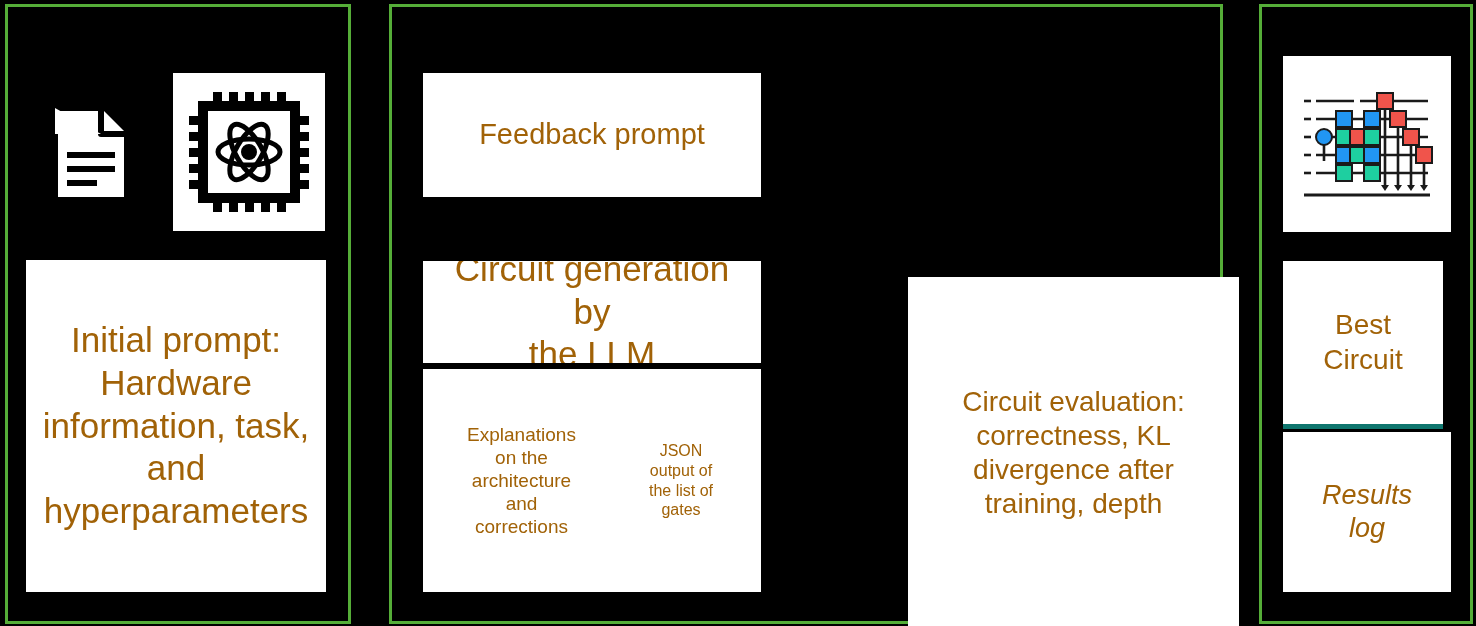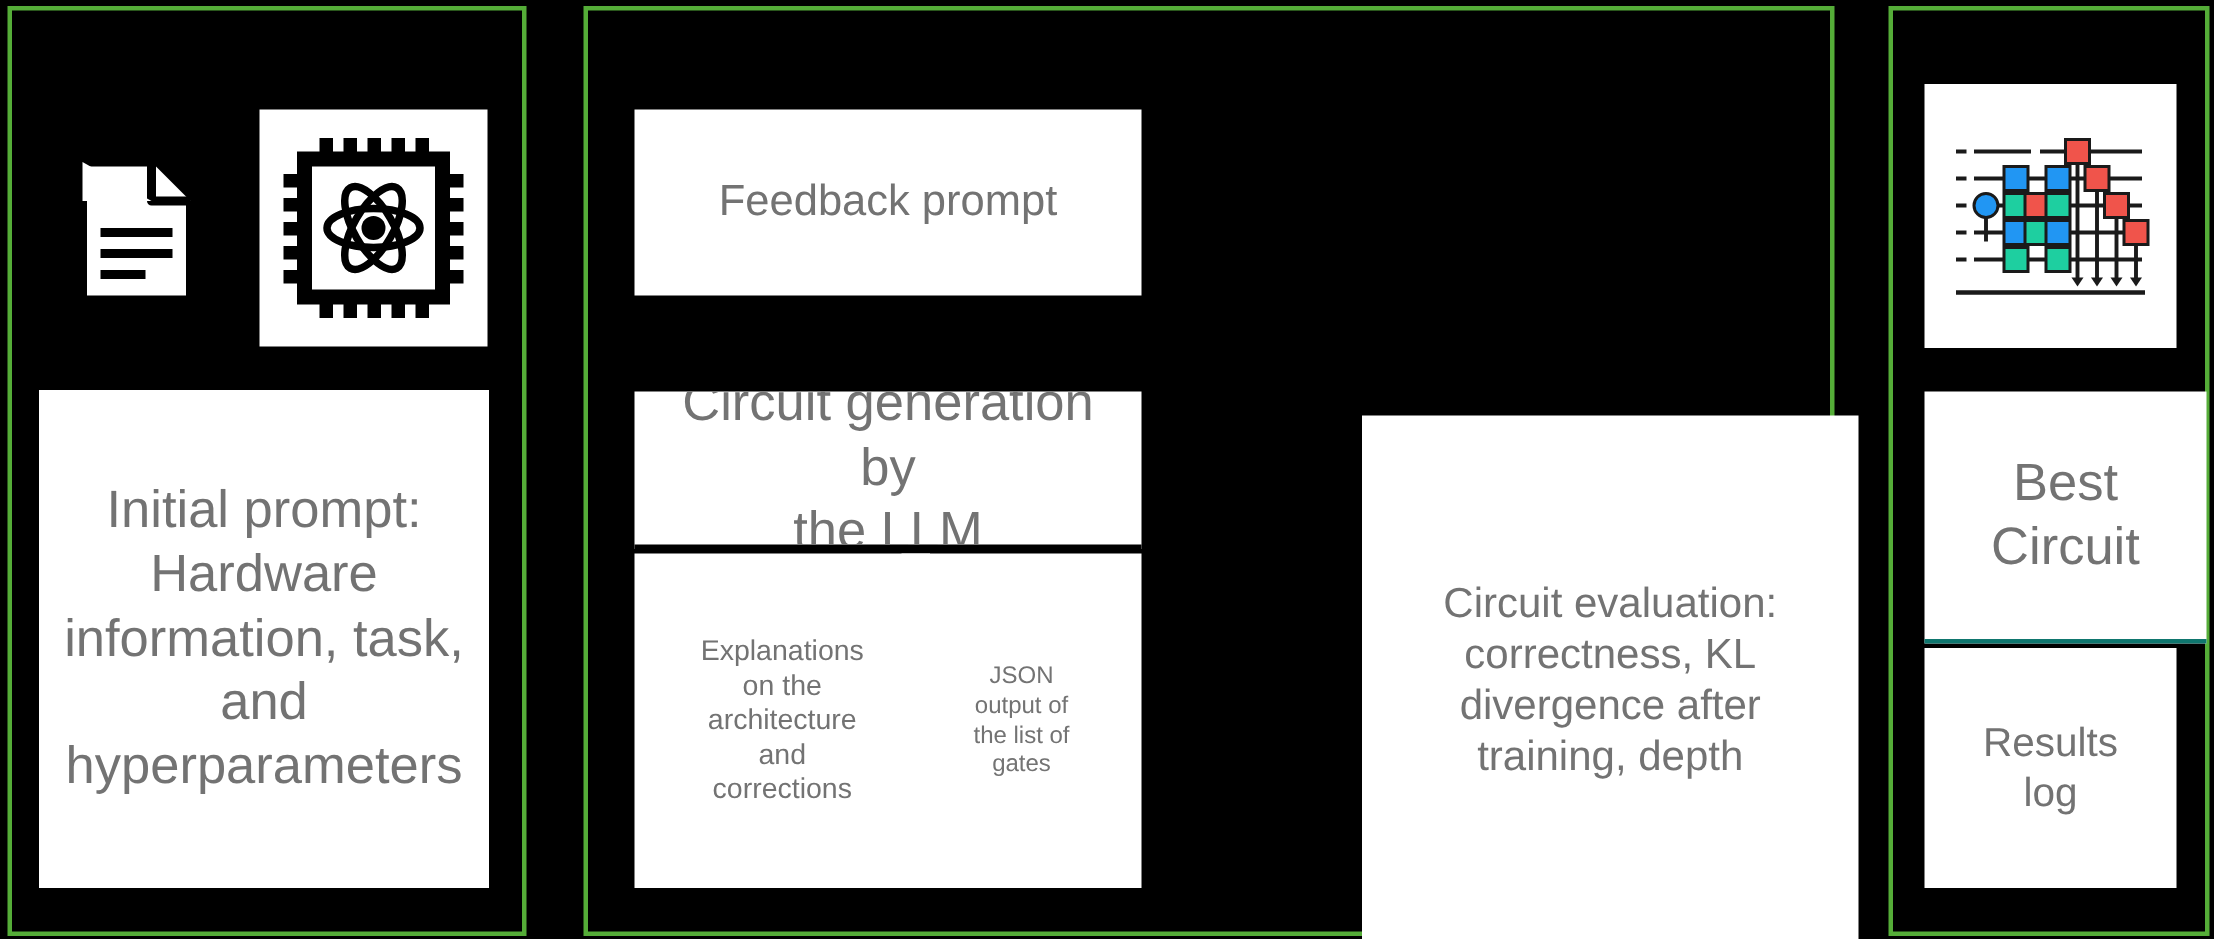--- a/index.html
+++ b/index.html
@@ -31,21 +31,21 @@
   }
   #panel-input   { left: 5px;    top: 4px;  width: 346px;  height: 620px; }
   #panel-loop    { left: 389px;  top: 4px;  width: 834px;  height: 620px; }
   #panel-output  { left: 1259px; top: 4px;  width: 214px;  height: 620px; }
 
   
   .card {
     position: absolute;
     box-sizing: border-box;
     background: #ffffff;
-    color: #737373;
+    color: #a16207;
     display: flex;
     align-items: center;
     justify-content: center;
     text-align: center;
     line-height: 1.22;
     padding: 4px 10px;
     overflow: hidden;
   }
   .card-text {
     display: block;
@@ -95,27 +95,28 @@
     font-size: 28px;
     margin-top: 16px;
   }
 
   
   #tile-circuit-figure {
     left: 1283px; top: 56px; width: 168px; height: 176px;
     background: #ffffff;
   }
   #card-best-circuit {
-    left: 1283px; top: 261px; width: 188px; height: 168px;
-    font-size: 35px;
-    border-bottom: 3px solid #0f766e;
+    left: 1283px; top: 261px; width: 160px; height: 168px;
+    font-size: 28px;
+    border-bottom: 5px solid #0f766e;
   }
   #card-results-log {
     left: 1283px; top: 432px; width: 168px; height: 160px;
     font-size: 27px;
+    font-style: italic;
   }
 
   svg { display: block; }
 </style>
 </head>
 <body>
 
 <div class="stage">
 
   <div class="panel" id="panel-input"></div>

